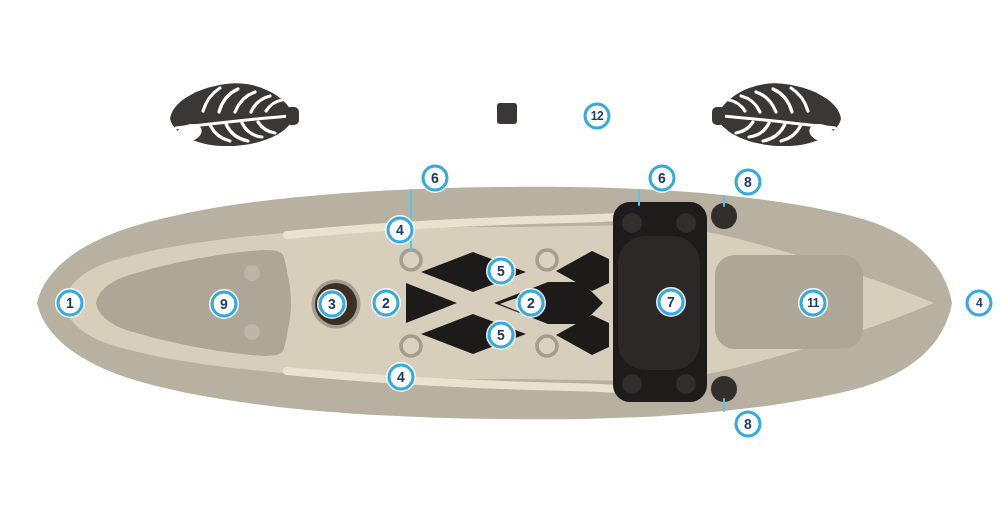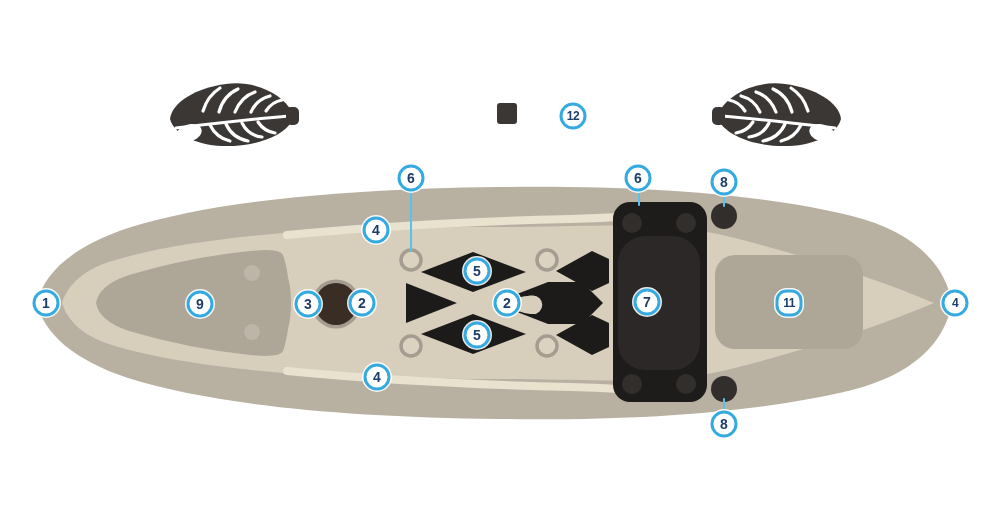--- a/index.html
+++ b/index.html
@@ -6,20 +6,21 @@
   .stage{position:relative;width:1000px;height:530px;background:#ffffff;overflow:hidden;
          font-family:"Liberation Sans",sans-serif;}
   .stage svg{position:absolute;left:0;top:0;}
   .callout{
     position:absolute;transform:translate(-50%,-50%);
     width:21px;height:21px;border-radius:50%;
     background:#ffffff;border:3px solid #35AAE0;
     color:#1D3E6C;font-weight:bold;font-size:14px;line-height:21px;text-align:center;
     box-shadow:0 0 0 1.5px rgba(255,255,255,.9);
     user-select:none;
+    margin-left:24px;
   }
   .callout.wide{font-size:12px;letter-spacing:-0.5px;}
 </style>
 </head>
 <body>
 
 <div class="stage">
 
   <svg width="1000" height="530" viewBox="0 0 1000 530">
 
@@ -110,17 +111,17 @@
       <div class="callout" style="left: 376px; top: 230px; border-color: rgb(53, 170, 224); color: rgb(29, 62, 108);">4</div>
       <div class="callout" style="left: 411px; top: 178px; border-color: rgb(53, 170, 224); color: rgb(29, 62, 108);">6</div>
       <div class="callout" style="left: 477px; top: 271px; border-color: rgb(53, 170, 224); color: rgb(29, 62, 108);">5</div>
       <div class="callout" style="left: 507px; top: 303px; border-color: rgb(53, 170, 224); color: rgb(29, 62, 108);">2</div>
       <div class="callout" style="left: 477px; top: 335px; border-color: rgb(53, 170, 224); color: rgb(29, 62, 108);">5</div>
       <div class="callout" style="left: 377px; top: 377px; border-color: rgb(53, 170, 224); color: rgb(29, 62, 108);">4</div>
       <div class="callout" style="left: 638px; top: 178px; border-color: rgb(53, 170, 224); color: rgb(29, 62, 108);">6</div>
       <div class="callout" style="left: 647px; top: 302px; border-color: rgb(53, 170, 224); color: rgb(29, 62, 108);">7</div>
       <div class="callout" style="left: 724px; top: 182px; border-color: rgb(53, 170, 224); color: rgb(29, 62, 108);">8</div>
       <div class="callout" style="left: 724px; top: 424px; border-color: rgb(53, 170, 224); color: rgb(29, 62, 108);">8</div>
-      <div class="callout wide" style="left: 789px; top: 303px; border-color: rgb(53, 170, 224); color: rgb(29, 62, 108); border-radius: 11px;">11</div>
+      <div class="callout wide" style="left: 789px; top: 303px; border-color: rgb(53, 170, 224); color: rgb(29, 62, 108);">11</div>
       <div class="callout wide" style="left: 955px; top: 303px; border-color: rgb(53, 170, 224); color: rgb(29, 62, 108);">4</div>
       <div class="callout wide" style="left: 573px; top: 116px; border-color: rgb(53, 170, 224); color: rgb(29, 62, 108);">12</div>
     </div>
 </div>
 
 </body></html>

